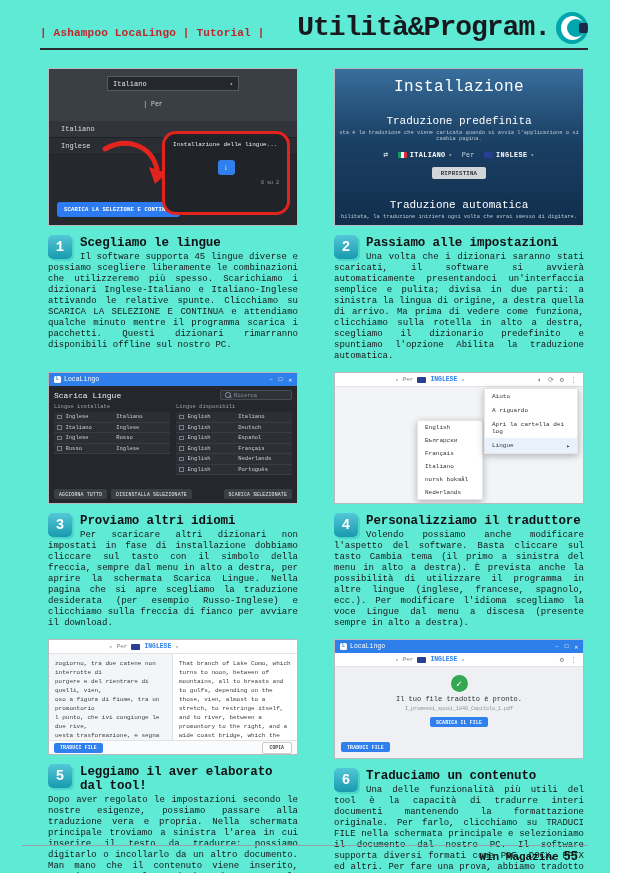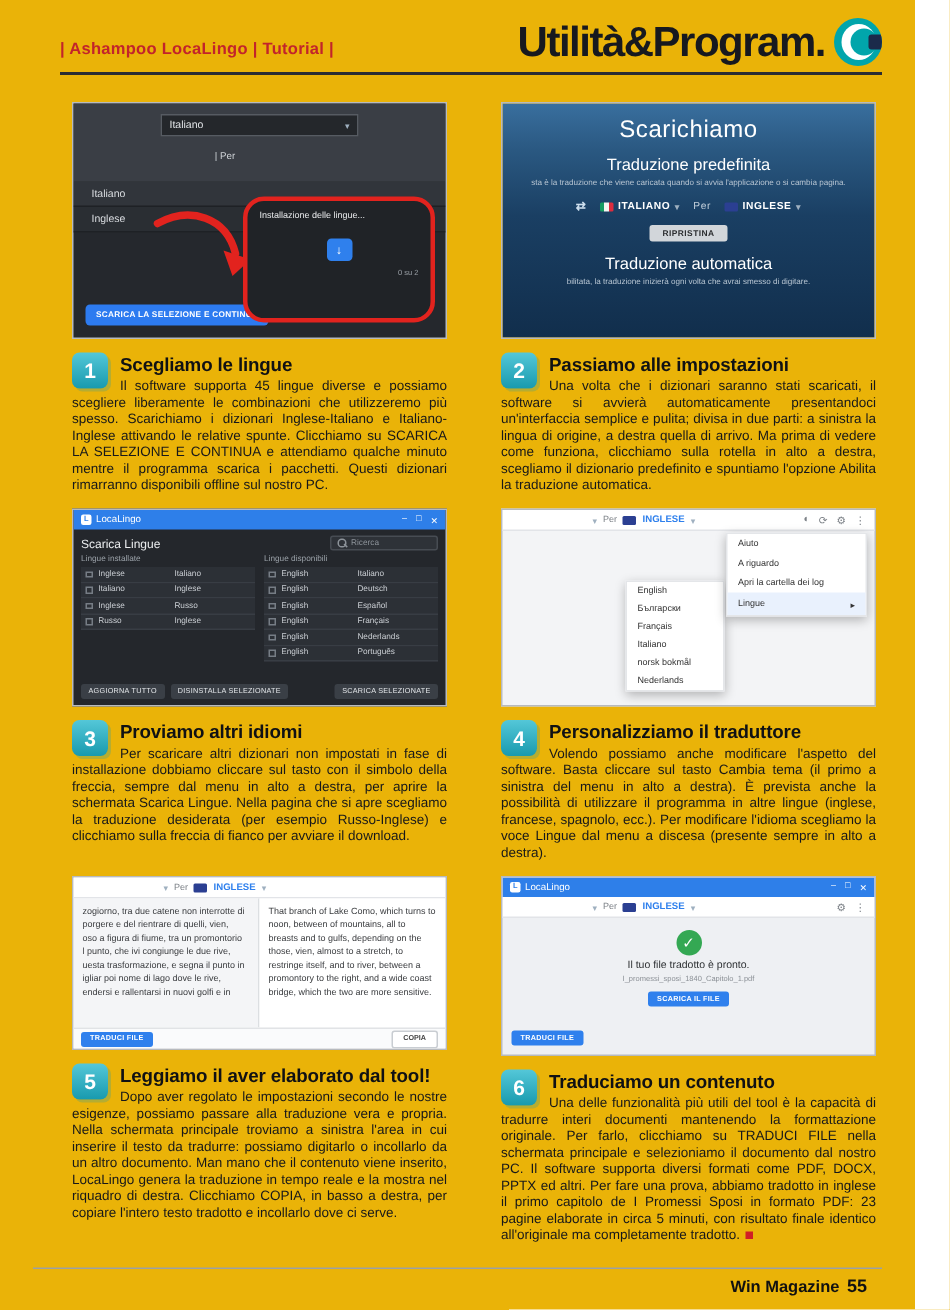--- a/index.html
+++ b/index.html
@@ -1,17 +1,17 @@
 <!DOCTYPE html>
 <html><head>
 <meta charset="utf-8">
 <style>
 *{box-sizing:border-box;margin:0;padding:0}
 html,body{background:#ffffff}
-.page{position:relative;width:610px;height:873px;background:#eab308;font-family:Liberation Sans, sans-serif;overflow:hidden}
+.page{position:relative;width:610px;height:873px;background:#5eead4;font-family:Liberation Mono, monospace;overflow:hidden}
 
 
 .header{display:flex;justify-content:space-between;align-items:flex-end;padding:12px 22px 0 40px}
 .kicker{color:#c2242b;font-size:11px;font-weight:bold;letter-spacing:.2px;padding-bottom:5px}
 .masthead{display:flex;align-items:flex-start;gap:6px}
 .magtitle{font-size:28px;font-weight:800;color:#17191f;letter-spacing:-1px}
 .logo{width:32px;height:32px;border-radius:50%;background:#01a5ab;position:relative;overflow:hidden;flex:0 0 auto}
 .logo::before{content:"";position:absolute;left:5px;top:4px;width:23px;height:24px;border-radius:50%;background:#fff}
 .logo::after{content:"";position:absolute;left:11px;top:7px;width:18px;height:18px;border-radius:50%;background:#01a5ab}
 .logo .notch{position:absolute;right:0;top:11px;width:9px;height:10px;background:#1b2a4a;border-radius:2px 0 0 2px;z-index:2}
@@ -55,21 +55,21 @@
 .s1-btn{position:absolute;left:8px;bottom:8px;background:#2d7bf0;color:#fff;border:none;font-size:5.5px;font-weight:bold;padding:4px 7px;border-radius:3px;font-family:inherit;letter-spacing:.2px}
 .s1-popup{position:absolute;right:7px;bottom:10px;width:128px;height:84px;border:3px solid #e2231e;border-radius:14px;background:#202327;padding:7px 8px;color:#e8eaec}
 .s1-popup-title{font-size:6px}
 .s1-popup-icon{width:17px;height:15px;background:#2f80ed;border-radius:3px;color:#fff;font-size:8px;display:flex;align-items:center;justify-content:center;margin:12px auto 5px}
 .s1-popup-progress{font-size:5px;color:#9aa0a6;text-align:right}
 .s1-arrow{position:absolute;right:128px;top:70px}
 
 
 .s2{height:158px;background:linear-gradient(180deg,#396f9e 0%,#2a5881 20%,#1a3f63 48%,#112e4c 100%);color:#fff;text-align:center}
 .s2-title{font-size:16px;font-weight:400;padding-top:9px;letter-spacing:.4px}
-.s2-h2{font-size:11px;font-weight:400;margin-top:8px}
+.s2-h2{font-size:11px;font-weight:400;margin-top:19px}
 .s2-cap{font-size:5.4px;color:#b7c5d2;margin-top:3px;padding:0 4px}
 .s2-row{display:flex;justify-content:center;align-items:center;gap:9px;margin-top:8px;font-size:6.8px;font-weight:bold;letter-spacing:.4px}
 .s2-dd{display:flex;align-items:center;gap:3px}
 .s2-swap{font-size:8px;color:#cfe0ef}
 .s2-btn{display:inline-block;background:#d2d6da;color:#2c2e30;font-size:5.6px;font-weight:bold;padding:2.5px 9px;border-radius:2px;margin-top:8px;letter-spacing:.3px}
 .s2-per{color:#c2cfdb;font-weight:normal}
 
 
 .s3{height:132px;background:#24272c;display:flex;flex-direction:column}
 .s3-body{flex:1;padding:4px 5px;display:flex;flex-direction:column}
@@ -165,21 +165,21 @@
       </div>
       <div class="step">
         <div class="badge">1</div>
         <h3 class="step-title">Scegliamo le lingue</h3>
         <p class="step-body"><span>Il software supporta 45 lingue diverse e possiamo scegliere liberamente le combinazioni che utilizzeremo più spesso. Scarichiamo i dizionari Inglese-Italiano e Italiano-Inglese attivando le relative spunte. Clicchiamo su SCARICA LA SELEZIONE E CONTINUA e attendiamo qualche minuto mentre il programma scarica i pacchetti. Questi dizionari rimarranno disponibili offline sul nostro PC.</span></p>
       </div>
     </div>
 
     <div class="cell">
       <div class="shot s2">
-        <div class="s2-title">Scarichiamo</div>
+        <div class="s2-title">Installazione</div>
         <div class="s2-h2">Traduzione predefinita</div>
         <div class="s2-cap">sta è la traduzione che viene caricata quando si avvia l'applicazione o si cambia pagina.</div>
         <div class="s2-row">
           <span class="s2-swap">⇄</span>
           <span class="s2-dd">
               <span class="flag flag-it"></span>
               <span>ITALIANO</span>
               <span class="caret">▾</span>
             </span>
           <span class="s2-per">Per</span>

